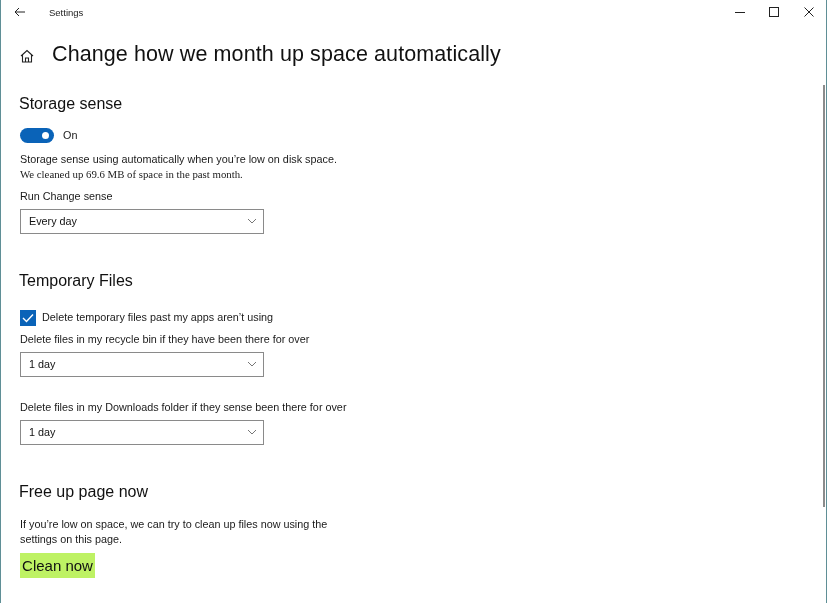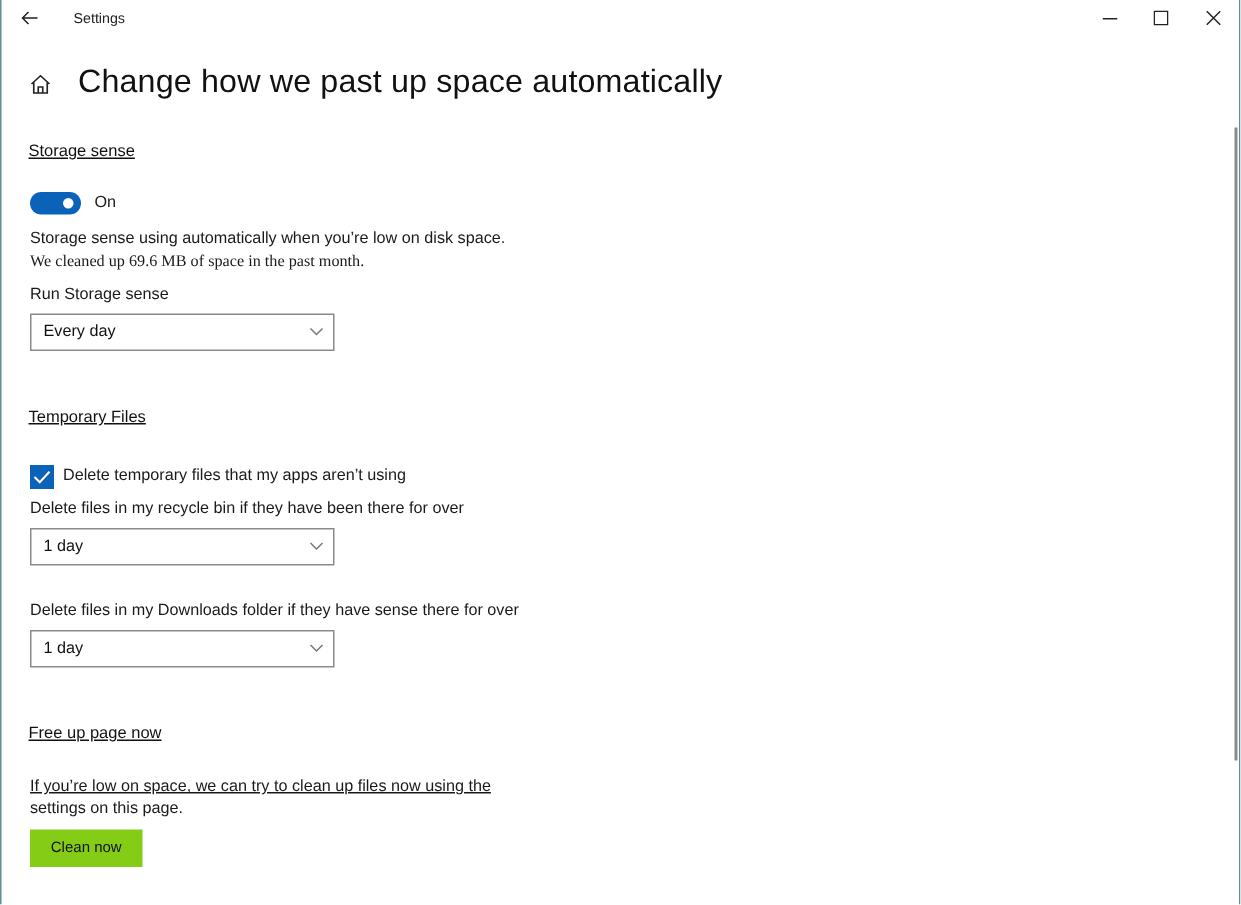--- a/index.html
+++ b/index.html
@@ -30,54 +30,54 @@
     }
     .win-min { left: 722px; }
     .win-max { left: 756px; }
     .win-close { left: 791px; }
 
     
     .page-header { position: absolute; left: 18px; top: 42px; display: flex; align-items: center; }
     .home-icon { width: 16px; height: 16px; margin-right: 17px; margin-top: 2px; }
     .page-title { font-size: 21.5px; font-weight: 300; color: #111; letter-spacing: 0.1px; }
 
-    .section-title { position: absolute; left: 18px; font-size: 11px; color: #111; text-decoration: underline; }
+    .section-title { position: absolute; left: 18px; font-size: 16px; color: #111; }
     .text { position: absolute; left: 19px; font-size: 10.8px; color: #1a1a1a; line-height: 15px; }
 
     
     .toggle {
       position: absolute; left: 19px; top: 128px; width: 34px; height: 15px;
       border-radius: 8px; background: #0a63b8; cursor: pointer;
     }
     .toggle-knob {
       position: absolute; right: 5px; top: 4px; width: 7px; height: 7px; border-radius: 50%;
       background: #fff;
     }
     .toggle-label { position: absolute; left: 62px; top: 129px; font-size: 10.8px; }
 
     
     .dropdown {
-      position: absolute; left: 19px; width: 203px; height: 25px;
+      position: absolute; left: 19px; width: 244px; height: 25px;
       border: 1.5px solid #8a8a8a; background: #fff; cursor: pointer;
     }
     .dropdown-value { position: absolute; left: 8px; top: 5px; font-size: 10.8px; color: #111; }
     .dropdown-chevron { position: absolute; right: 6px; top: 7px; width: 10px; height: 8px; }
 
     
     .checkbox {
       position: absolute; left: 19px; top: 310px; width: 16px; height: 16px;
       background: #0a63b8; cursor: pointer; display:flex; align-items:center; justify-content:center;
     }
     .checkbox-label { position: absolute; left: 41px; top: 311px; font-size: 10.8px; }
 
     
     .btn {
       position: absolute; left: 19px; top: 553px; width: 75px; height: 25px;
-      background: #84cc16; border: none; font-family: "Liberation Sans", sans-serif;
-      font-size: 10px; color: #111; cursor: pointer;
+      background: #bef264; border: none; font-family: "Liberation Sans", sans-serif;
+      font-size: 15px; color: #111; cursor: pointer;
       display: flex; align-items: center; justify-content: center;
     }
 
     
     .scrollbar {
       position: absolute; left: 822px; top: 85px; width: 2px; height: 422px;
       background: #8c8c8c;
     }
   </style>
 </head>
@@ -107,66 +107,66 @@
       <svg width="10" height="10" viewBox="0 0 10 10">
         <path d="M0.5 0.5 L9.5 9.5 M9.5 0.5 L0.5 9.5" stroke="#222" stroke-width="1"></path>
       </svg>
     </div>
   </div>
 
   <div class="page-header">
     <svg class="home-icon" viewBox="0 0 16 16">
       <path d="M2 8 L8 2.5 L14 8 M3.5 7 V14 H12.5 V7 M6.5 14 V10 H9.5 V14" fill="none" stroke="#222" stroke-width="1.1"></path>
     </svg>
-    <span class="page-title">Change how we past up space automatically</span>
+    <span class="page-title">Change how we month up space automatically</span>
   </div>
 
   <div class="section-title" style="top:95px;">Storage sense</div>
 
   <div class="toggle">
     <div class="toggle-knob"></div>
   </div>
   <div class="toggle-label">On</div>
 
   <div class="text" style="top:152px;">Storage sense using automatically when you’re low on disk space.</div>
   <div class="text" style="top:167px;font-family:Liberation Serif, serif;">We cleaned up 69.6 MB of space in the past month.</div>
 
-  <div class="text" style="top:189px;">Run Storage sense</div>
+  <div class="text" style="top:189px;">Run Change sense</div>
   <div class="dropdown" style="top:209px;">
     <span class="dropdown-value">Every day</span>
     <svg class="dropdown-chevron" viewBox="0 0 10 8">
       <path d="M1 2 L5 6 L9 2" fill="none" stroke="#777" stroke-width="1"></path>
     </svg>
   </div>
 
   <div class="section-title" style="top:272px;">Temporary Files</div>
 
   <div class="checkbox">
     <svg width="12" height="10" viewBox="0 0 12 10">
       <path d="M1 5 L4.5 8.5 L11 1.5" fill="none" stroke="#fff" stroke-width="1.4"></path>
     </svg>
   </div>
-  <div class="checkbox-label">Delete temporary files that my apps aren’t using</div>
+  <div class="checkbox-label">Delete temporary files past my apps aren’t using</div>
 
   <div class="text" style="top:332px;">Delete files in my recycle bin if they have been there for over</div>
   <div class="dropdown" style="top:352px;">
     <span class="dropdown-value">1 day</span>
     <svg class="dropdown-chevron" viewBox="0 0 10 8">
       <path d="M1 2 L5 6 L9 2" fill="none" stroke="#777" stroke-width="1"></path>
     </svg>
   </div>
 
-  <div class="text" style="top:400px;">Delete files in my Downloads folder if they have sense there for over</div>
+  <div class="text" style="top:400px;">Delete files in my Downloads folder if they sense been there for over</div>
   <div class="dropdown" style="top:420px;">
     <span class="dropdown-value">1 day</span>
     <svg class="dropdown-chevron" viewBox="0 0 10 8">
       <path d="M1 2 L5 6 L9 2" fill="none" stroke="#777" stroke-width="1"></path>
     </svg>
   </div>
 
   <div class="section-title" style="top:483px;">Free up page now</div>
-  <div class="text" style="top:517px;text-decoration:underline;">If you’re low on space, we can try to clean up files now using the</div>
+  <div class="text" style="top:517px;">If you’re low on space, we can try to clean up files now using the</div>
   <div class="text" style="top:532px;">settings on this page.</div>
 
   <button class="btn">Clean now</button>
 
   <div class="scrollbar"></div>
 </div>
 
 </body></html>

